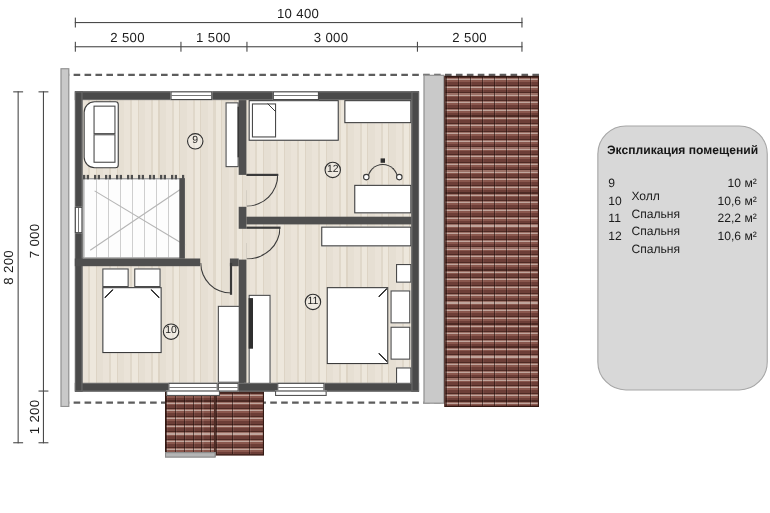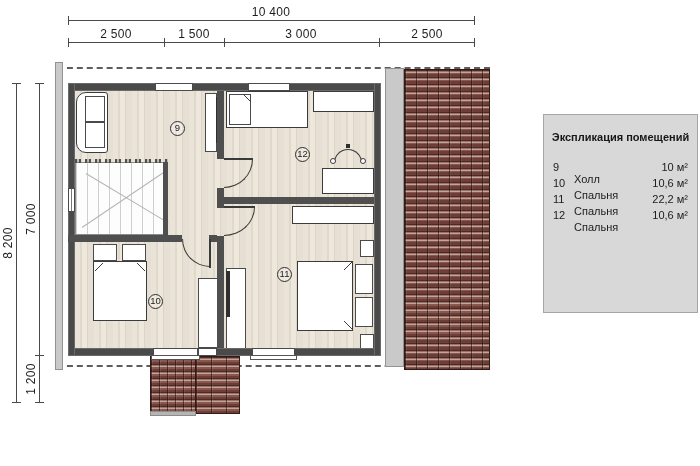--- a/index.html
+++ b/index.html
@@ -193,21 +193,21 @@
   <div class="a tick-h" style="left:12px;top:83px;"></div>
   <div class="a tick-h" style="left:12px;top:402px;"></div>
 
   <div class="a dlabel dlabel-rot" style="left:6px;top:212px;width:50px;">7 000</div>
   <div class="a dlabel dlabel-rot" style="left:6px;top:372px;width:50px;">1 200</div>
   <div class="a dline-v" style="left:39px;top:83px;height:320px;"></div>
   <div class="a tick-h" style="left:35px;top:83px;"></div>
   <div class="a tick-h" style="left:35px;top:355px;"></div>
   <div class="a tick-h" style="left:35px;top:402px;"></div>
 
-  <div class="a legend" style="left:543px;top:114px;width:155px;height:199px;">
+  <div class="a legend" style="left:543px;top:114px;width:155px;height:241px;border-radius:26px;">
     <div class="a legend-title" style="left:0;right:0;top:16px;">Экспликация помещений</div>
 
     <div class="a lrow" style="left:0;right:0;top:46px;">
       <span class="lnum">9</span>
       <span class="lname">Холл</span>
       <span class="larea">10 м²</span>
     </div>
     <div class="a lrow" style="left:0;right:0;top:62px;">
       <span class="lnum">10</span>
       <span class="lname">Спальня</span>

